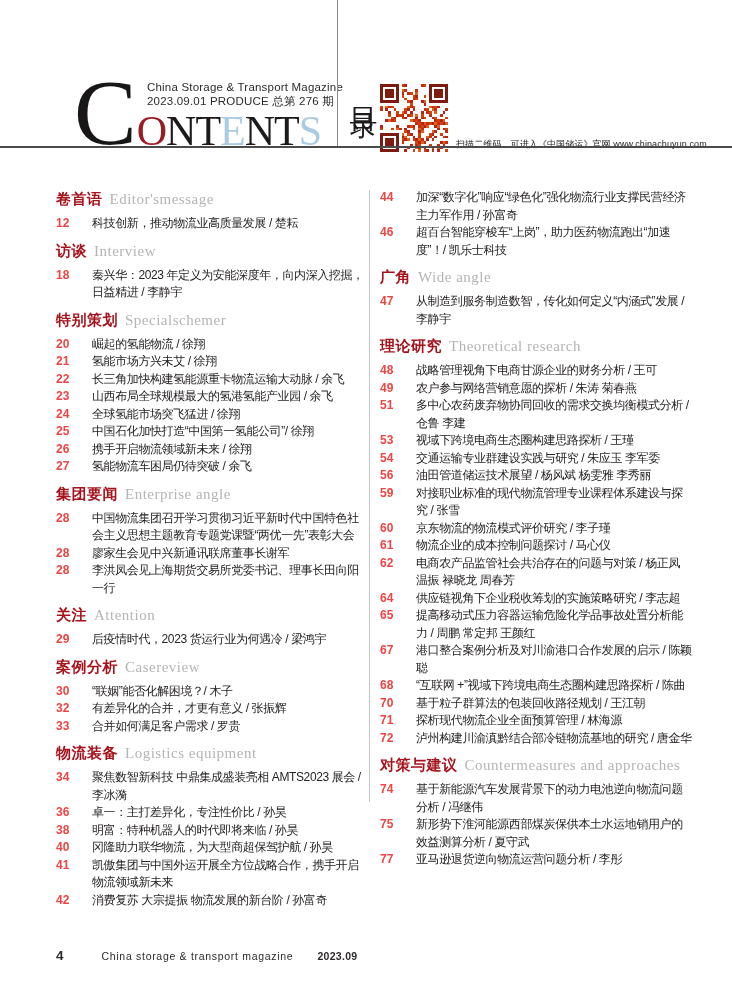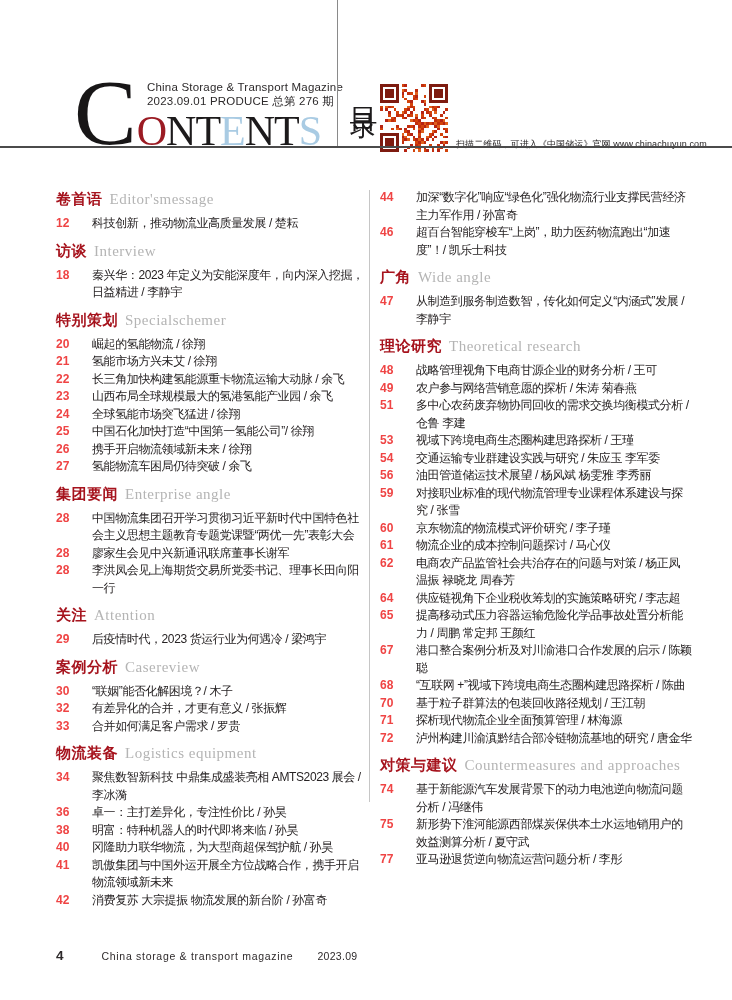--- a/index.html
+++ b/index.html
@@ -36,21 +36,21 @@
   .sec-en{font-family:"Liberation Serif","DejaVu Serif",serif;font-size:15px;color:#b4b4b4;margin-left:7px;letter-spacing:0.5px;}
 
   .toc-item{display:flex;align-items:flex-start;}
   .toc-item .pg{flex:0 0 36px;font-weight:bold;font-size:12px;line-height:17.5px;color:#ef4444;}
   .toc-item .tt{flex:1;font-size:12px;line-height:17.5px;color:#262223;letter-spacing:-0.4px;}
 
   
   .footer{position:absolute;left:56px;top:948px;display:flex;align-items:baseline;color:#2e2a2b;}
   .f-num{font-size:13.5px;font-weight:bold;margin-right:38px;}
   .f-name{font-size:10.5px;letter-spacing:0.7px;margin-right:24px;}
-  .f-issue{font-size:10.5px;letter-spacing:0.3px;}
+  .f-issue{font-size:10.5px;letter-spacing:0.3px;font-weight:bold;}
 </style>
 </head>
 <body>
 
 <div class="page">
 
   <header>
     <div class="wordmark">
       <span class="big-c">C</span>
       <span class="contents-word" id="contents-word">

